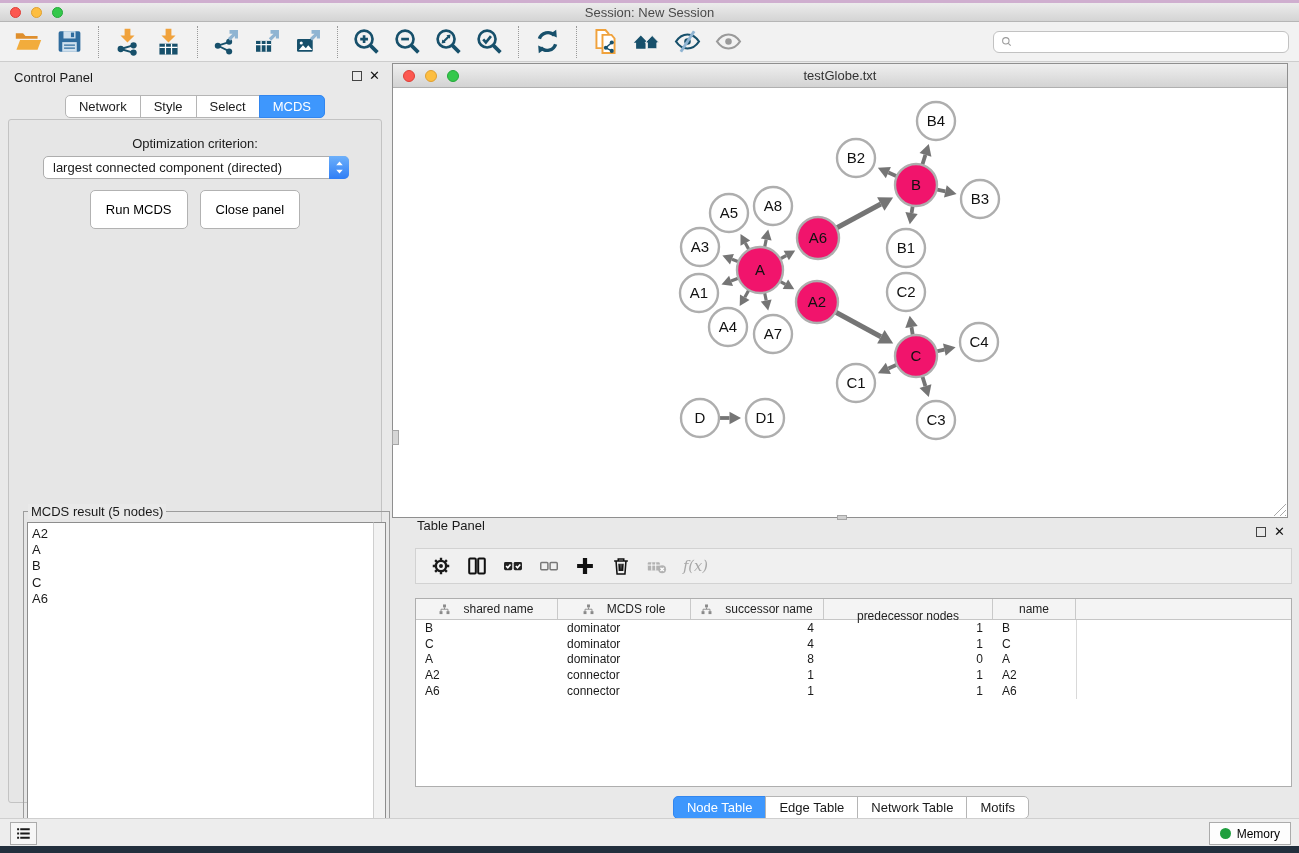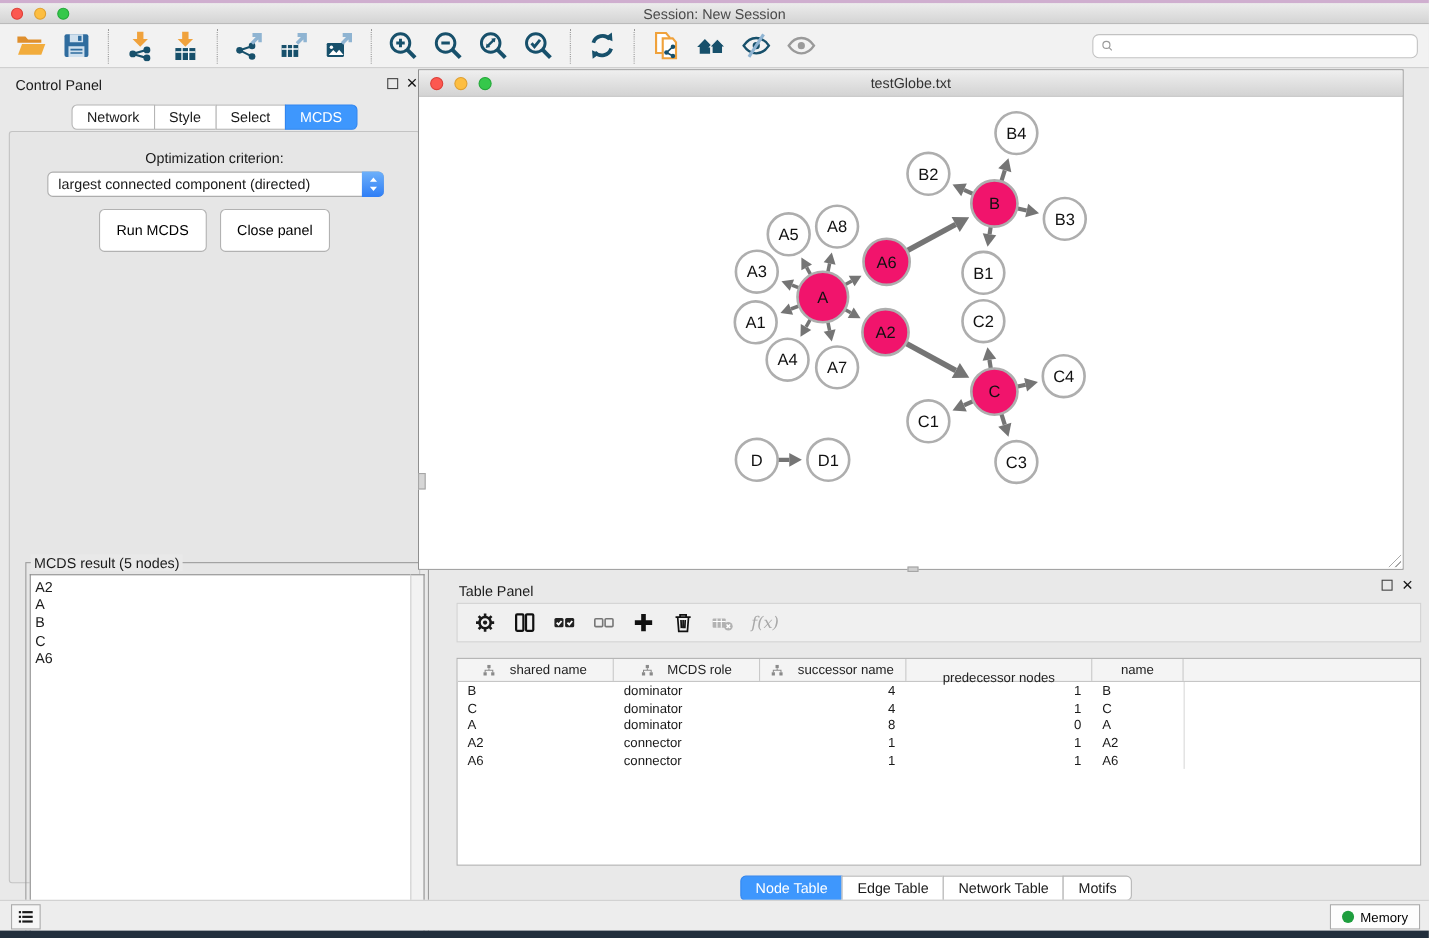--- a/index.html
+++ b/index.html
@@ -54,38 +54,38 @@
     background:linear-gradient(#6db0fa,#2f7ef6); display:flex; align-items:center; justify-content:center; }
   #criterion-stepper svg { width:9px; height:15px; }
   #cp-buttons { position:absolute; left:0; top:70px; width:100%; display:flex; justify-content:center; gap:12px; }
   .cp-btn { font-size:13px; font-family:inherit; background:#fff; border:1px solid #b2b2b2; border-radius:5px; padding:3px 15px; height:39px; cursor:default; }
   #mcds-fieldset { position:absolute; left:14px; top:391px; width:367px; height:346px; border:1px solid #9c9c9c; }
   #mcds-legend { position:absolute; left:4px; top:-8px; background:#e9e9e9; padding:0 3px; font-size:13px; }
   #mcds-list { position:absolute; left:3px; top:10px; right:16px; bottom:3px; background:#fff; border:1px solid #8d8d8d; border-right:none; padding:3px 0 0 4px; font-size:13px; line-height:16.2px; }
   #mcds-scroll { position:absolute; top:10px; right:3px; bottom:3px; width:13px; background:#f2f2f2; border:1px solid #8d8d8d; border-left:1px solid #cfcfcf; }
 
   
-  #network-window { position:absolute; left:380px; top:1px; width:896px; height:455px;
+  #network-window { position:absolute; left:392px; top:1px; width:896px; height:455px;
     background:#fff; border:1px solid #8f8f8f; }
   #nw-titlebar { position:absolute; left:0; top:0; width:100%; height:24px;
     background:linear-gradient(#efefef,#d3d3d3); border-bottom:1px solid #b0b0b0; }
   #nw-titlebar .title { text-align:center; font-size:13px; color:#333; line-height:23px; }
   #nw-titlebar .tl { top:6px; width:12px; height:12px; }
   #nw-titlebar .tl.red { left:10px; } #nw-titlebar .tl.yel { left:32px; } #nw-titlebar .tl.grn { left:54px; }
   #net-canvas { position:absolute; left:0; top:24px; width:894px; height:429px; background:#fff; overflow:hidden; }
   #net-svg { width:894px; height:429px; font-family:"Liberation Sans",sans-serif; }
   #nw-left-grip { position:absolute; left:-1px; top:366px; width:7px; height:15px; background:#d6d6d6; border:1px solid #a6a6a6; }
   #nw-resize-grip { position:absolute; right:1px; bottom:1px; width:14px; height:14px;
     background:repeating-linear-gradient(135deg,transparent 0 3px,#a9a9a9 3px 4px);
     clip-path:polygon(100% 0,100% 100%,0 100%); }
   #nw-bottom-grip { position:absolute; left:444px; bottom:-3px; width:10px; height:5px; background:#cfcfcf; border:1px solid #a6a6a6; }
 
   
   #table-panel { position:absolute; left:403px; top:456px; width:896px; height:300px; }
-  #tp-title { position:absolute; left:14px; top:12px; font-size:13px; }
+  #tp-title { position:absolute; left:14px; top:0; font-size:13px; }
   #tp-float { right:33px; } #tp-close { right:14px; }
   #tp-toolbar { position:absolute; left:12px; top:30px; width:877px; height:36px; background:#f0f0f0;
     border:1px solid #d2d2d2; display:flex; align-items:center; padding-left:10px; gap:6px; }
   .tp-btn { width:30px; height:30px; display:flex; align-items:center; justify-content:center; background:transparent; border:none; cursor:default; }
   .tp-btn svg { width:22px; height:22px; }
   .tp-btn.wide svg { width:34px; }
   #tp-table { position:absolute; left:12px; top:80px; width:877px; height:189px; background:#fff; border:1px solid #aeaeae; overflow:hidden; }
   #tp-header { display:flex; height:21px; background:#f4f4f4; border-bottom:1px solid #c6c6c6; }
   .th { display:flex; align-items:center; justify-content:center; gap:13px; font-size:12px; color:#222;
     border-right:1px solid #c9c9c9; height:100%; }

